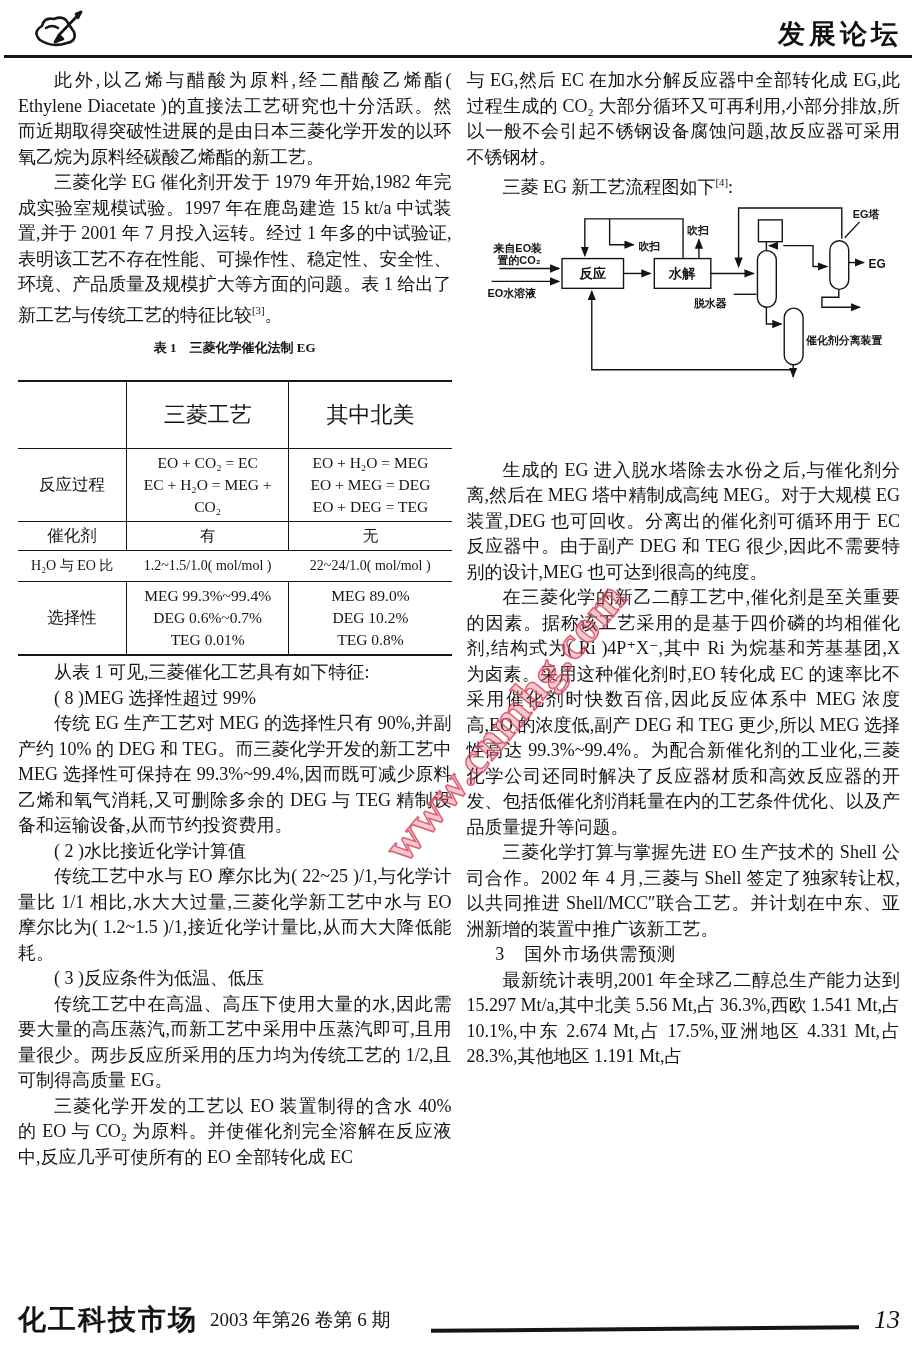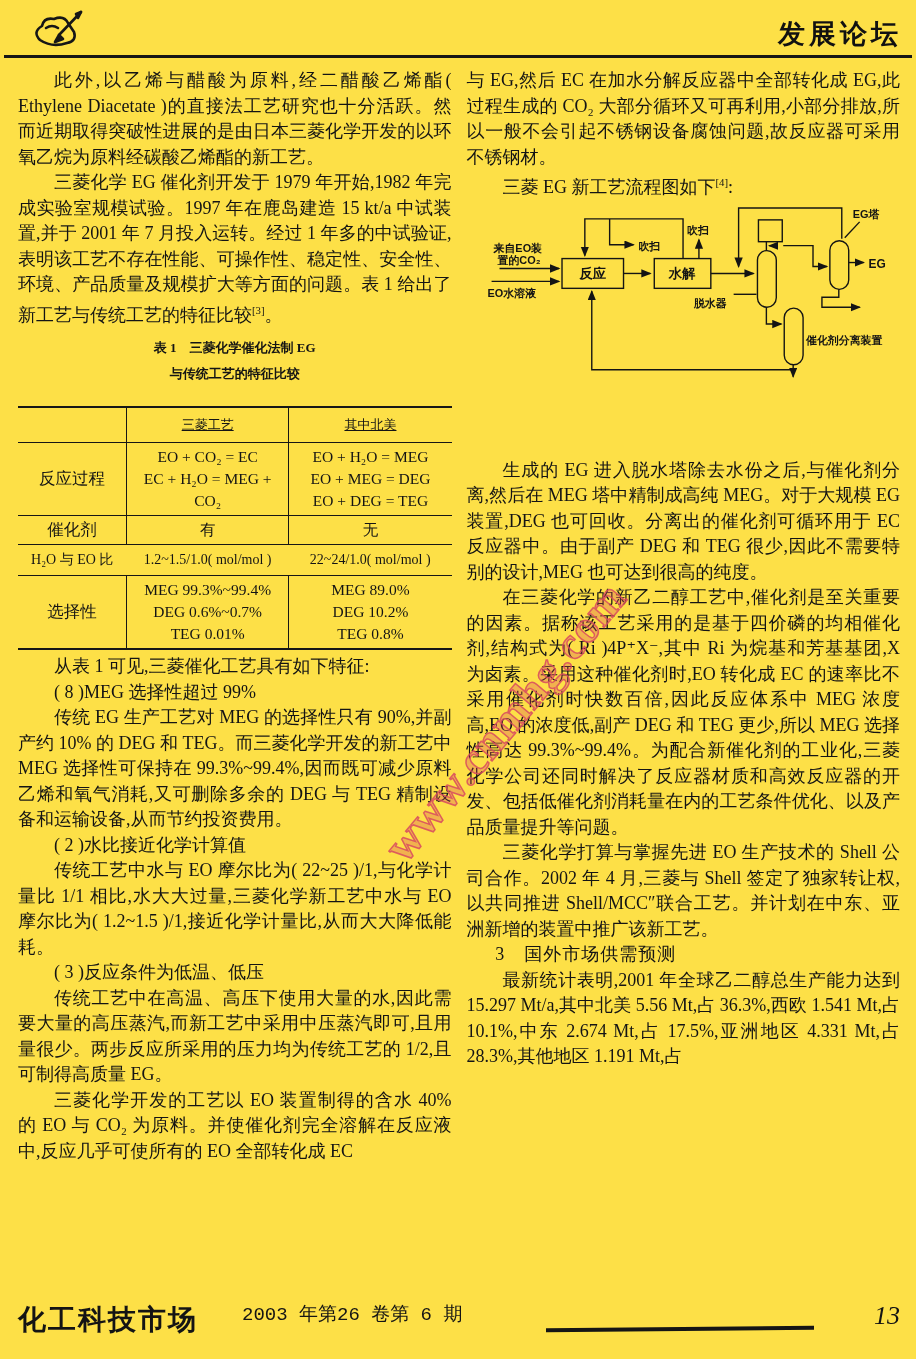--- a/index.html
+++ b/index.html
@@ -1,21 +1,21 @@
 <!DOCTYPE html>
 <html><head>
 <meta charset="utf-8">
 <style>
   html,body{margin:0;padding:0;}
   body{background:#e8e8e8;}
   .page{
     position:relative;
     width:916px;height:1359px;
     margin:0 auto;
-    background:#fde047;
+    background:#ffffff;
     overflow:hidden;
     font-family:"Liberation Serif","DejaVu Serif",serif;
     color:#141414;
   }
   
   header{
     display:flex;justify-content:space-between;align-items:flex-end;
     padding:4px 14px 0 26px;height:50px;
   }
   .logo svg{display:block;}
@@ -42,40 +42,40 @@
   table.cmp{
     width:100%;border-collapse:collapse;
     border-top:2.5px solid #161616;border-bottom:2.5px solid #161616;
     text-align:center;font-size:15.5px;line-height:22px;
   }
   table.cmp td{border-bottom:1.4px solid #161616;padding:3px 2px;vertical-align:middle;}
   table.cmp tr:last-child td{border-bottom:none;}
   table.cmp td.vr{border-right:1.4px solid #161616;}
   table.cmp .lbl{font-size:16.5px;}
   table.cmp tr.ratio td{font-size:14px;white-space:nowrap;padding:4px 0;}
-  table.cmp tr.thead td{font-size:13px;padding:6px 2px;text-decoration:underline;}
+  table.cmp tr.thead td{font-size:22px;padding:22px 2px;}
   
   .diagram{margin:4px 0 3px 0;}
   .diagram svg{display:block;}
   .diagram text{
     font-family:"Liberation Sans","DejaVu Sans",sans-serif;
     font-weight:700;fill:#141414;
   }
   .sec{text-indent:1.6em;letter-spacing:1px;}
   sup{font-size:0.6em;}
   
   footer{
     position:absolute;left:18px;right:16px;bottom:20px;
-    display:flex;align-items:flex-start;gap:44px;
+    display:flex;align-items:center;
   }
   .journal{
     font-family:"Liberation Sans","DejaVu Sans",sans-serif;
     font-weight:700;font-size:28px;letter-spacing:2px;
   }
-  .issue{font-size:19px;white-space:nowrap;font-family:Liberation Mono, monospace;}
+  .issue{font-size:19px;margin-left:12px;white-space:nowrap;}
   .foot-line{
     flex:1;height:4px;background:#151515;
     align-self:flex-end;margin:0 16px 8px 40px;
     transform:rotate(-0.5deg);
   }
   .pageno{font-style:italic;font-size:26px;}
   
   .watermark{
     position:absolute;left:245px;top:695px;width:520px;
     text-align:center;
@@ -108,21 +108,20 @@
   <div class="head-rule"></div>
 
   <div class="columns">
 
     <div class="col">
       <p class="ind">此外,以乙烯与醋酸为原料,经二醋酸乙烯酯( Ethylene Diacetate )的直接法工艺研究也十分活跃。然而近期取得突破性进展的是由日本三菱化学开发的以环氧乙烷为原料经碳酸乙烯酯的新工艺。</p>
       <p class="ind"><span>三菱化学 EG 催化剂开发于 1979 年开始,1982 年完成实验室规模试验。1997 年在鹿岛建造 15 kt/a 中试装置,并于 2001 年 7 月投入运转。经过 1 年多的中试验证,表明该工艺不存在性能、可操作性、稳定性、安全性、环境、产品质量及规模扩大等方面的问题。表 1 给出了新工艺与传统工艺的特征比较</span><sup>[3]</sup><span>。</span></p>
 
       <div class="tbl-title">
         <div>表 1　三菱化学催化法制 EG</div>
-        <div>与传统工艺的特征比较</div>
       </div>
 
       <table class="cmp">
         <colgroup>
             <col style="width:25%">
             <col style="width:37.5%">
             <col style="width:37.5%">
           </colgroup>
         <tbody>
             <tr class="thead">

